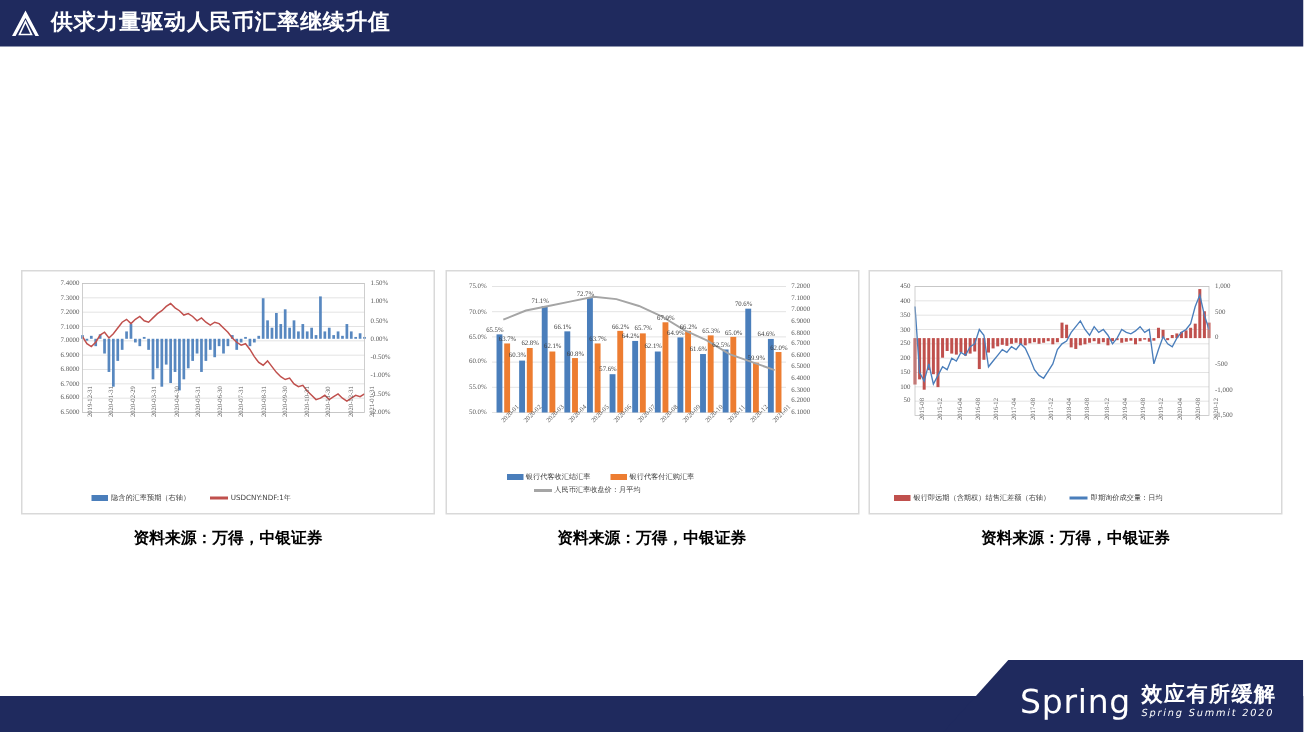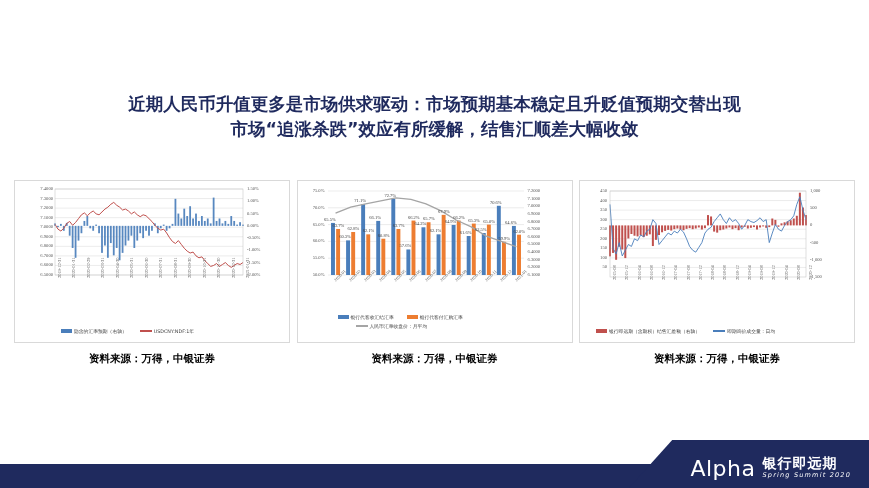--- a/index.html
+++ b/index.html
@@ -101,25 +101,30 @@
   .brand-cn-sub {
     font-size: 6.5px; line-height: 1.4; letter-spacing: 1.2px;
     font-family: "DejaVu Sans", sans-serif; font-style: italic;
   }
 </style>
 </head>
 <body>
 
 <div id="slide">
 
-
-  <div class="main-title">
-    <div>近期人民币升值更多是市场供求驱动：市场预期基本稳定且升贬值预期交替出现</div>
-    <div>市场“追涨杀跌”效应有所缓解，结售汇顺差大幅收敛</div>
+  <div class="header-bar">
+    <div class="header-logo">
+      <svg width="20" height="19" viewBox="0 0 20 19" aria-hidden="true">
+        <path d="M10 1 L19 18 L16.6 18 L10 6 L3.4 18 L1 18 Z" fill="#ffffff"></path>
+        <path d="M10 8.5 L14 17 L6 17 Z" fill="none" stroke="#ffffff" stroke-width="1.1"></path>
+      </svg>
+    </div>
+    <div class="header-title">供求力量驱动人民币汇率继续升值</div>
   </div>
+
 
   <div class="charts-row">
 
     <div class="chart-block">
       <div class="chart-frame" id="frame1">
           <div class="axis-lbl" style="left: 4px; top: 5px; width: 34px; text-align: right;">7.4000</div>
           <div class="axis-lbl" style="left: 4px; top: 14.5556px; width: 34px; text-align: right;">7.3000</div>
           <div class="axis-lbl" style="left: 4px; top: 24.1111px; width: 34px; text-align: right;">7.2000</div>
           <div class="axis-lbl" style="left: 4px; top: 33.6667px; width: 34px; text-align: right;">7.1000</div>
           <div class="axis-lbl" style="left: 4px; top: 43.2222px; width: 34px; text-align: right;">7.0000</div>
@@ -481,20 +486,20 @@
           </div>
         </div>
       <div class="source-note">资料来源：万得，中银证券</div>
     </div>
 
   </div>
 
   <div class="footer-band"></div>
   <div class="footer-tab"></div>
   <div class="footer-brand">
-    <div class="brand-alpha">Alpha</div>
+    <div class="brand-alpha">Spring</div>
     <div class="brand-cn">
-      <div class="brand-cn-main">银行即远期</div>
+      <div class="brand-cn-main">效应有所缓解</div>
       <div class="brand-cn-sub">Spring  Summit  2020</div>
     </div>
   </div>
 
 </div>
 
 </body></html>

